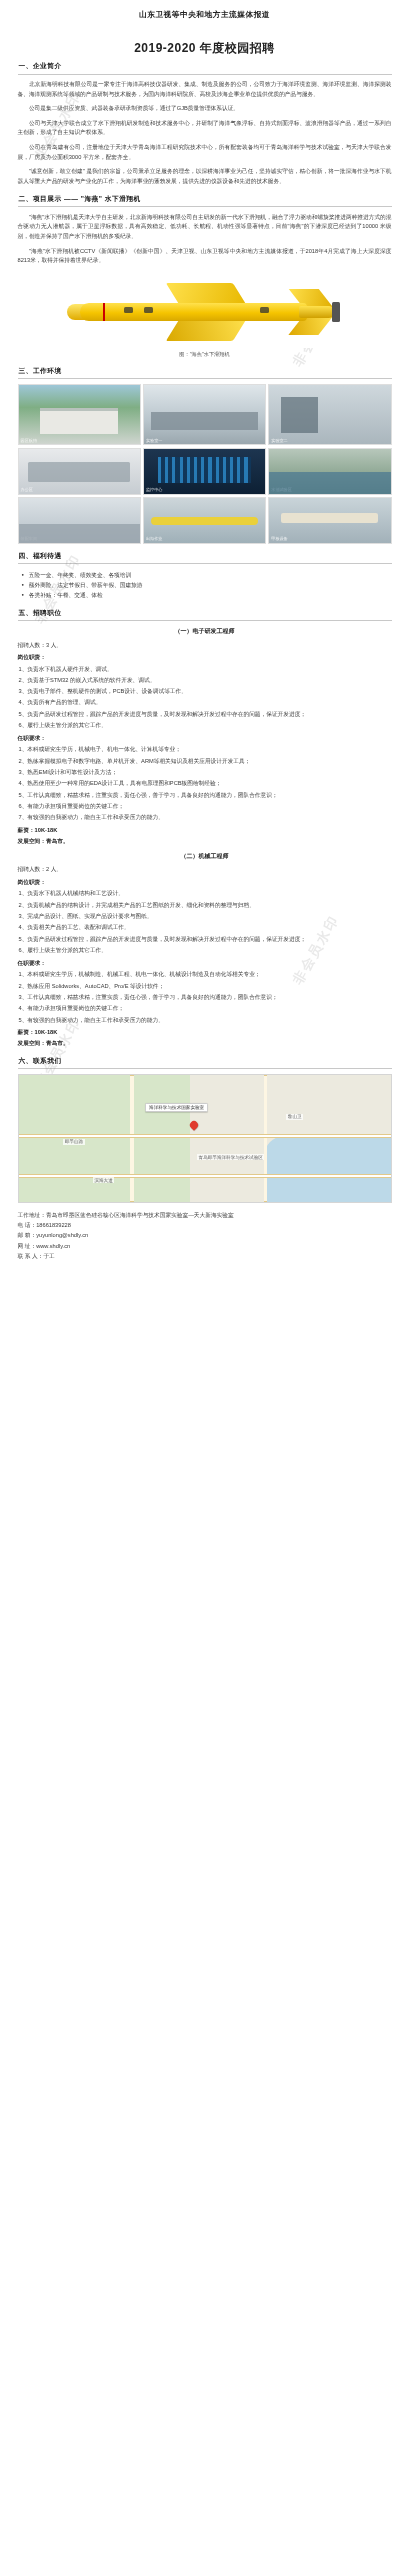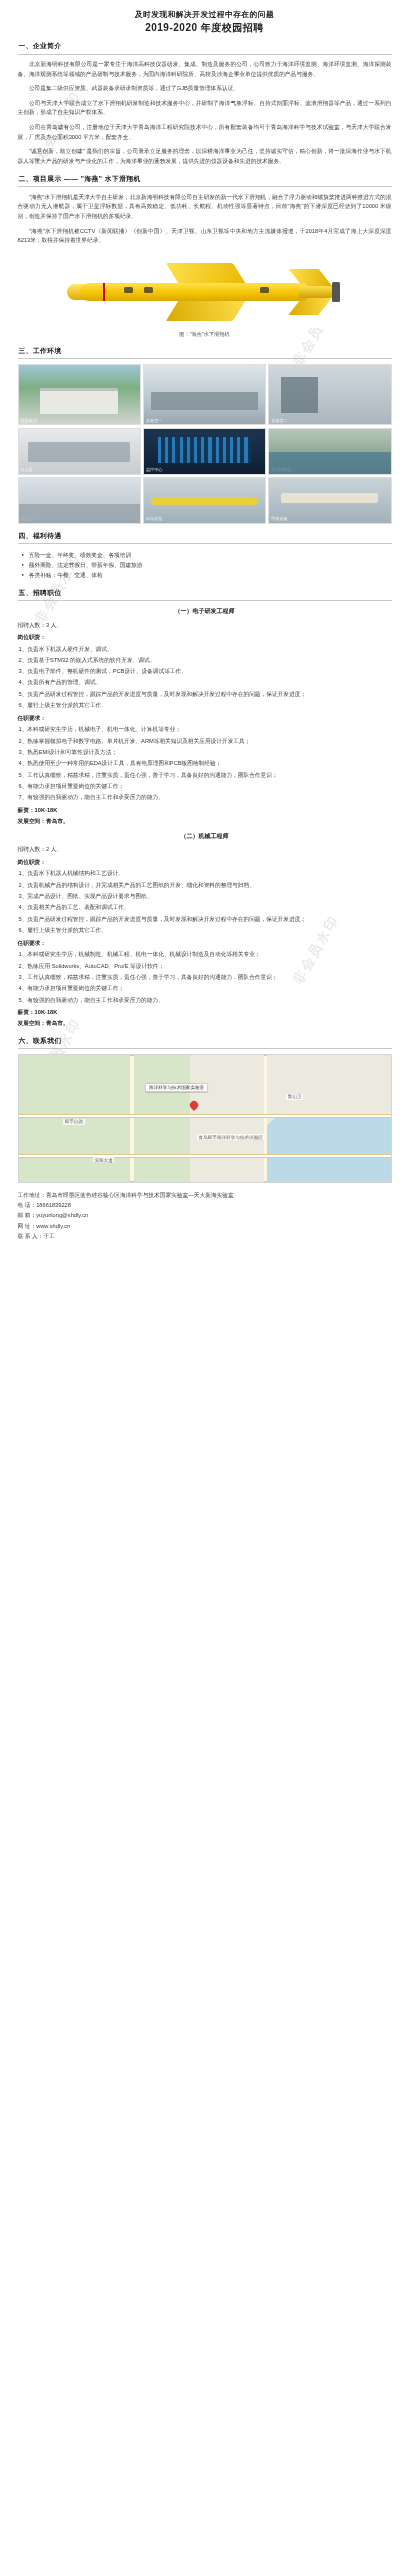--- a/index.html
+++ b/index.html
@@ -24,25 +24,26 @@
     margin-bottom: 7.2px;
   }
   .title-main {
     font-size: 7.7px;
     font-weight: bold;
     color: #222;
     letter-spacing: 0.5px;
     line-height: 12.4px;
   }
   .title-sub {
-    font-size: 10px;
+    font-size: 12px;
     font-weight: bold;
     color: #222;
     letter-spacing: 0.5px;
     line-height: 12.4px;
+    margin-top: 20px;
   }
   .section-head {
     font-size: 6.7px;
     font-weight: bold;
     color: #111;
     margin: 8.2px 0 5.2px 0;
     padding-left: 1px;
     border-bottom: 0.5px solid #c8c8c8;
     padding-bottom: 2.6px;
     letter-spacing: 0.5px;
@@ -335,21 +336,21 @@
 <div class="page">
 
   <div class="wm" style="left:31px; top:155px;">非会员水印</div>
   <div class="wm" style="left:31px; top:618px;">非会员水印</div>
   <div class="wm" style="left:31px; top:1082px;">非会员水印</div>
 
   <div class="wm" style="left:289px; top:361px;">非会员水印</div>
   <div class="wm" style="left:289px; top:979px;">非会员水印</div>
 
   <div class="title-block">
-    <div class="title-main">及时发现和解决开发过程中存在的问题</div>
+    <div class="title-main">山东卫视等中央和地方主流媒体报道</div>
     <div class="title-sub">2019-2020 年度校园招聘</div>
   </div>
 
   <div class="section-head">一、企业简介</div>
   <p class="para">北京新海明科技有限公司是一家专注于海洋高科技仪器研发、集成、制造及服务的公司，公司致力于海洋环境监测、海洋环境监测、海洋探测装备、海洋观测系统等领域的产品研制与技术服务，为国内海洋科研院所、高校及涉海企事业单位提供优质的产品与服务。</p>
   <p class="para">公司是集二级供应资质、武器装备承研承制资质等，通过了GJB质量管理体系认证。</p>
   <p class="para">公司与天津大学联合成立了水下滑翔机研发制造和技术服务中心，并研制了海洋气象浮标、自持式剖面浮标、波浪滑翔器等产品，通过一系列自主创新，形成了自主知识产权体系。</p>
   <p class="para">公司在青岛建有公司，注册地位于天津大学青岛海洋工程研究院技术中心，所有配套装备均可于青岛海洋科学与技术试验室，与天津大学联合发展，厂房及办公面积3000 平方米，配套齐全。</p>
   <p class="para">"诚意创新，敢立创建" 是我们的宗旨，公司秉承立足服务的理念，以深耕海洋事业为己任，坚持诚实守信，精心创新，将一批深海作业与水下机器人等重大产品的研发与产业化的工作，为海洋事业的蓬勃发展，提供先进的仪器设备和先进的技术服务。</p>
 

